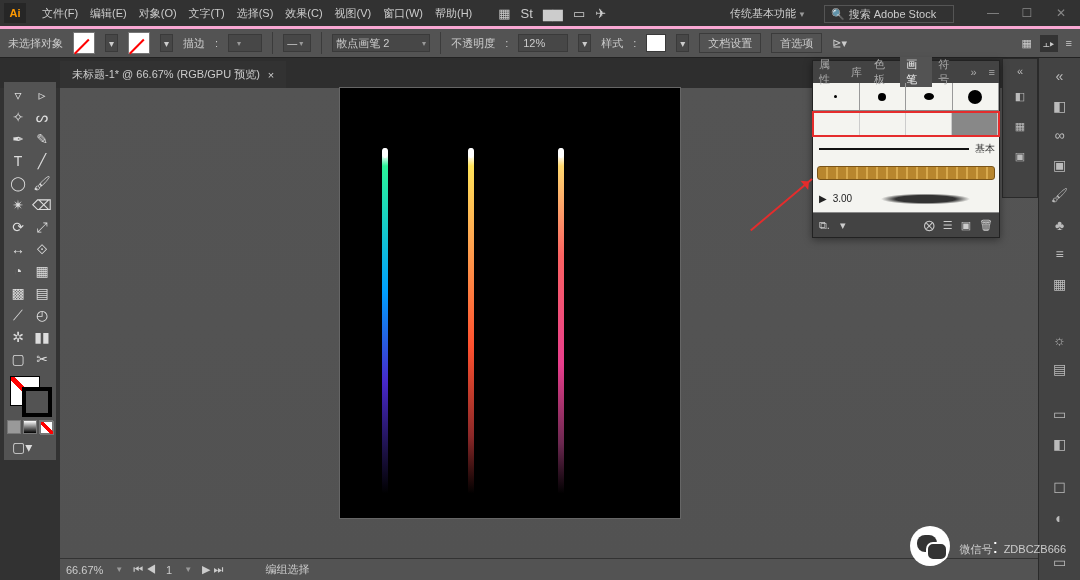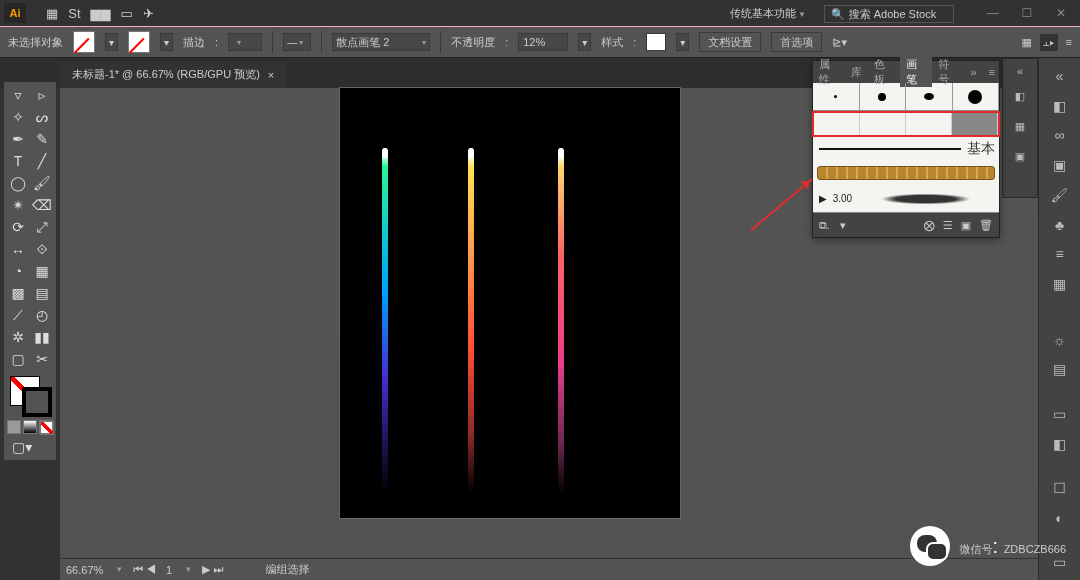--- a/index.html
+++ b/index.html
@@ -8,21 +8,21 @@
   .ai-badge { width: 22px; height: 20px; background: #262626; display: flex; align-items: center; justify-content: center; font-weight: bold; color: #ff9a00; font-size: 11px; }
   .menu { display: flex; gap: 0; margin-left: 8px; }
   .menu span { padding: 4px 6px; cursor: pointer; font-size: 11px; }
   .title-icons { display: flex; gap: 10px; margin-left: 18px; align-items: center; color: #999; }
   .title-icons span { font-size: 13px; }
   .right-controls { margin-left: auto; display: flex; align-items: flex-end; gap: 10px; }
   .workspace-sel { padding: 2px 8px; color: #ccc; cursor: pointer; }
   .search-stock { border: 1px solid #555; padding: 2px 6px; width: 130px; color: #888; font-size: 10px; height: 18px; display: flex; align-items: center; gap: 4px; }
   .win-ctr { display: flex; gap: 4px; margin-left: 14px; }
   .win-ctr div { width: 30px; height: 20px; display: flex; align-items: center; justify-content: center; cursor: pointer; color: #888; font-size: 12px;}
-  .ctrlbar { height: 32px; background: #535353; border-top: 1px solid #f9a8d4; border-bottom: 1px solid #222; display: flex; align-items: center; padding: 0 8px; gap: 10px; font-size: 11px; }
+  .ctrlbar { height: 32px; background: #535353; border-top: 3px solid #f9a8d4; border-bottom: 1px solid #222; display: flex; align-items: center; padding: 0 8px; gap: 10px; font-size: 11px; }
   .swatch-none { width: 22px; height: 22px; background: #fff; position: relative; border: 1px solid #777; }
   .swatch-none::after { content: ""; position: absolute; left: 0; top: 0; width: 100%; height: 2px; background: red; transform: rotate(-45deg); transform-origin: top left; top: 100%; }
   .dd { border: 1px solid #3a3a3a; background: #474747; padding: 1px 3px; cursor: pointer; font-size: 10px; display:flex; align-items:center; height: 18px;}
   .sep { width: 1px; height: 22px; background: #3b3b3b; }
   .ctrlbtn { border: 1px solid #3b3b3b; padding: 2px 8px; cursor: pointer; background: #535353; height: 20px; display:flex; align-items:center;}
   .opacity-field { border: 1px solid #3a3a3a; background: #474747; width: 50px; height: 18px; display:flex; align-items:center; padding: 0 4px;}
   .tabstrip { height: 30px; background: #2e2e2e; display: flex; align-items: flex-end; padding-left: 60px; }
   .doc-tab { padding: 6px 12px; background: #323232; color: #ccc; font-size: 11px; display: flex; align-items: center; gap: 8px;}
   .main { position: absolute; top: 88px; left: 60px; right: 42px; bottom: 22px; background: linear-gradient(to bottom,#545454,#525252); }
   .toolbox { position: absolute; left: 4px; top: 82px; width: 52px; background: #535353; padding: 2px; display: grid; grid-template-columns: 1fr 1fr;}
@@ -50,21 +50,21 @@
   .bp-tabs { display: flex; background: #434343; height: 22px; align-items: center; font-size: 10px; }
   .bp-tabs span { padding: 0 6px; color: #aaa; cursor: pointer;}
   .bp-tabs span.active { color: #eee; background: #535353; }
   .bp-row1 { background: #f4f4f0; display: flex; height: 28px; border-bottom:1px solid #888;}
   .bp-row1 div { flex: 1; border-right: 1px solid #999; display: flex; align-items: center; justify-content: center;}
   .bp-row2 { background: #f4f4f0; display: flex; height: 26px; border: 2px solid #e52c2c; margin: 0 -1px;}
   .bp-row2 div { flex: 1; border-right: 1px solid #ccc;}
   .bp-row2 div.sel { background: #888; }
   .bp-basic { background: #f4f4f0; height: 24px; display: flex; align-items: center; justify-content: flex-end; padding-right: 4px;}
   .bp-basic .line { flex: 1; height: 2px; background: #111; margin: 0 6px;}
-  .bp-basic span { color:#333; font-size: 14px;}
+  .bp-basic span { color:#333; font-size: 10px;}
   .bp-chain { background: #f4f4f0; height: 24px; display:flex; align-items:center; padding: 0 4px;}
   .chain { height: 14px; flex:1; background: repeating-linear-gradient(90deg,#b8862e 0 8px,#d8a94e 8px 10px); border:1px solid #7a5418; border-radius:3px;}
   .bp-300 { background:#f4f4f0; height: 28px; display:flex; align-items:center; padding: 0 6px; gap:6px; border-bottom:1px solid #888;}
   .bp-300 span{ color:#222; font-size:10px;}
   .wave { flex:1; height: 10px; background: radial-gradient(ellipse 55% 90% at 50% 50%, #333 0%, #333 40%, transparent 60%); border-radius: 6px;}
   .bp-foot { height: 24px; background:#434343; display:flex; align-items:center; padding: 0 6px; gap:10px;}
   .bp-foot .r { margin-left:auto; display:flex; gap:8px;}
   .arrow { position:absolute; right: 268px; top: 178px; width: 80px; height: 2px; background:#e52c2c; transform: rotate(-40deg); transform-origin: right center;}
   .arrow::after{ content:""; position:absolute; right:-2px; top:-5px; border: 6px solid transparent; border-left-color:#e52c2c;}
   .wechat-overlay { position:absolute; right: 14px; bottom: 14px; display:flex; align-items:center; gap:10px;}
@@ -73,20 +73,31 @@
   .wechat-ico::after{content:"";position:absolute;left:16px;top:16px;width:18px;height:15px;border-radius:7px;background:#333;border:2px solid #fff;}
   .wechat-txt { color:#fff; font-size: 20px; font-weight: 500;}
   .tiny-arrow{font-size:8px; margin-left:2px; color:#999;}
   .ctrlbar-right { margin-left: auto; display:flex; gap: 8px; align-items:center;}
 </style>
 </head>
 <body>
 
 <div class="titlebar">
   <div class="ai-badge">Ai</div>
+  <div class="menu">
+    <span>文件(F)</span>
+    <span>编辑(E)</span>
+    <span>对象(O)</span>
+    <span>文字(T)</span>
+    <span>选择(S)</span>
+    <span>效果(C)</span>
+    <span>视图(V)</span>
+    <span>窗口(W)</span>
+    <span>帮助(H)</span>
+  </div>
   <div class="title-icons">
     <span>▦</span>
     <span>St</span>
     <span>▆▆</span>
     <span>▭</span>
     <span>✈</span>
   </div>
   <div class="right-controls">
     <div class="workspace-sel">
       <span>传统基本功能</span><span class="tiny-arrow">▼</span>

